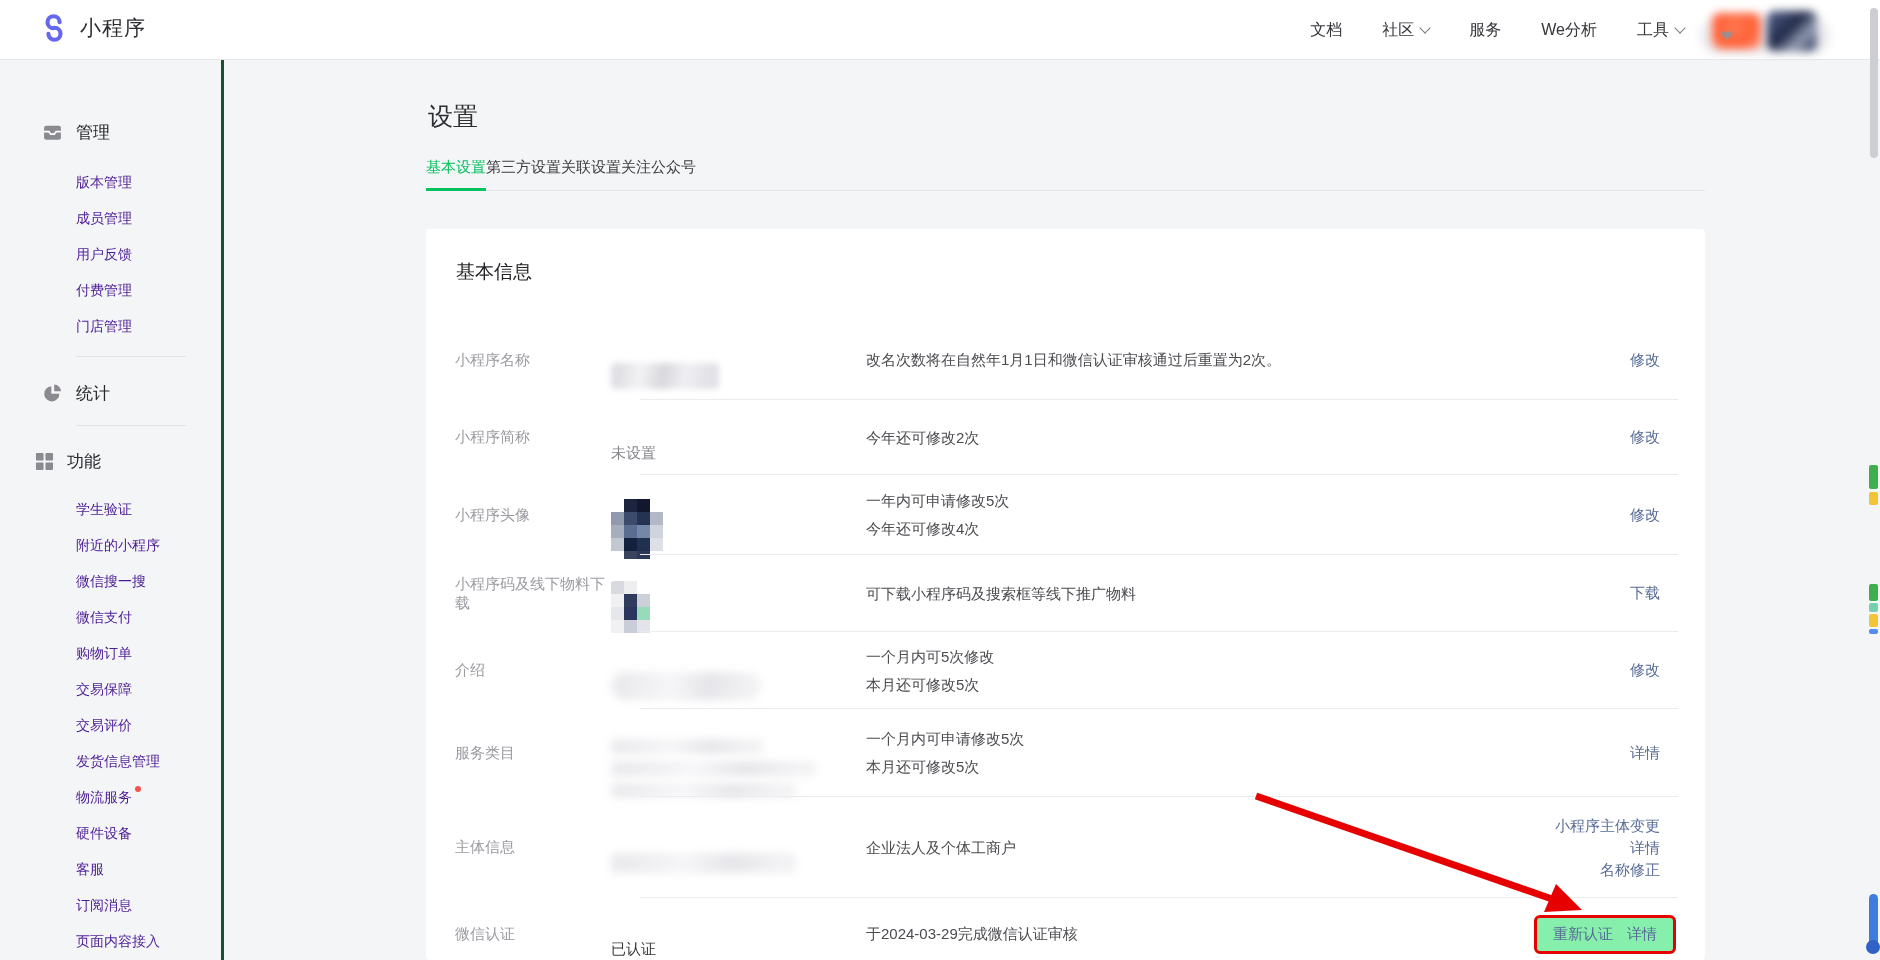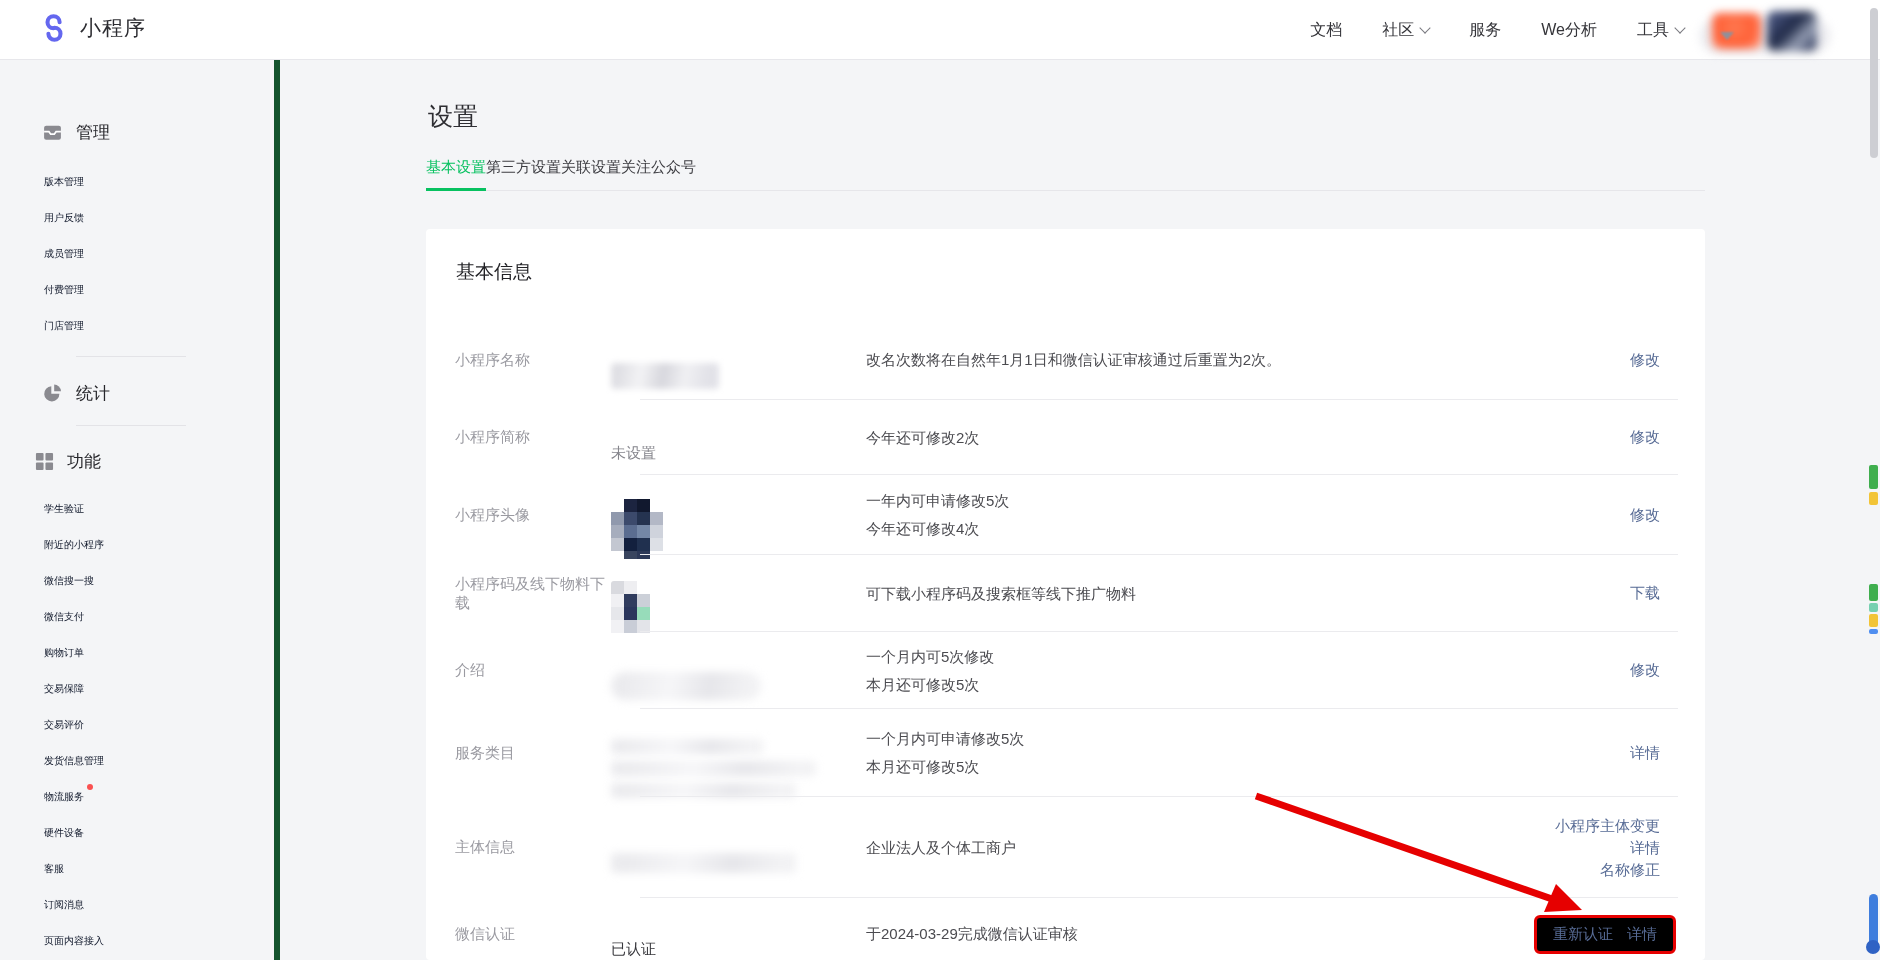--- a/index.html
+++ b/index.html
@@ -14,24 +14,24 @@
   .topnav { position:absolute; right:196px; top:0; height:60px; display:flex; align-items:center; gap:40px; }
   .topnav a { font-size:16px; color:#35353a; text-decoration:none; display:flex; align-items:center; cursor:pointer; }
   .caret { display:inline-block; width:8px; height:8px; border-right:1.5px solid #7a7a80; border-bottom:1.5px solid #7a7a80; transform:rotate(45deg); margin:-4px 0 0 7px; }
   .avatar-shadow { position:absolute; left:1700px; top:18px; width:130px; height:36px; border-radius:18px; background:#ebebef; filter:blur(5px); }
   .blob { position:absolute; border-radius:8px; }
   .blob-orange { left:1712px; top:13px; width:50px; height:36px; background:radial-gradient(circle at 45% 40%, #ff7a52 0%, #ff5f35 55%, #ffb09a 100%); filter:blur(4px); }
   .blob-navy { left:1767px; top:11px; width:50px; height:40px; background:linear-gradient(135deg,#46527a 15%,#1f2947 45%,#97a0b5 70%,#2a3558 95%); filter:blur(4px); }
   .avatar-caret { position:absolute; left:1720px; top:32px; width:0; height:0; border-left:7px solid transparent; border-right:7px solid transparent; border-top:8px solid #90909a; filter:blur(1px); }
 
   
-  .sidebar { position:absolute; left:0; top:60px; width:280px; bottom:0; border-right:6px solid #14532d; padding-top:58px; }
+  .sidebar { position:absolute; left:0; top:60px; width:224px; bottom:0; border-right:3px solid #14532d; padding-top:58px; }
   .side-group-title { display:flex; align-items:center; gap:13px; padding-left:42px; height:28px; font-size:17px; color:#26262b; cursor:pointer; }
   .side-items { margin-top:18px; list-style:none; }
-  .side-items li { height:36px; line-height:36px; padding-left:44px; font-size:10px; color:#0f172a; cursor:pointer; position:relative; }
+  .side-items li { height:36px; line-height:36px; padding-left:76px; font-size:14px; color:#4c1d95; cursor:pointer; position:relative; }
   .side-div { margin:12px 0 0 76px; width:110px; border-bottom:1px solid #e3e3e7; }
   .mt22 { margin-top:22px; } .mt21 { margin-top:21px;padding-left:35px; } .mt18 { margin-top:18px; } .mt16 { margin-top:16px; }
   .dot { display:inline-block; width:6px; height:6px; border-radius:50%; background:#fa5151; vertical-align:10px; margin-left:3px; }
 
   
   .page-title { position:absolute; left:428px; top:100px; font-size:25px; color:#2e2e33; }
   .tabs { position:absolute; left:426px; top:158px; width:1279px; display:flex; border-bottom:1px solid #e6e6ea; }
   .tab { position:relative; font-size:15px; color:#3c3c41; padding-bottom:13px; cursor:pointer; }
   .tab.active { color:#07c160; }
   .tab.active::after { content:""; position:absolute; left:0; right:0; bottom:-1px; height:3px; background:#07c160; }
@@ -48,21 +48,21 @@
   .col-desc { flex:1; font-size:15px; color:#4b4b50; line-height:28px; }
   .col-links { flex-shrink:0; min-width:170px; text-align:right; padding-right:45px; font-size:15px; }
   .link { color:#576b95; cursor:pointer; text-decoration:none; }
   .stack { display:flex; flex-direction:column; gap:1px; line-height:21px; align-items:flex-end; }
 
   .blur-bar { background:linear-gradient(100deg,#dfdfe4 8%,#f3f3f5 28%,#d7d7dd 48%,#f0f0f3 68%,#e2e2e8 88%); filter:blur(3px); border-radius:4px; }
   .blur-bar.light { background:linear-gradient(100deg,#ebebee 10%,#f6f6f8 40%,#e6e6ea 65%,#f2f2f4 90%); filter:blur(4px); }
   .vstack { display:flex; flex-direction:column; gap:7px; }
   .pix { image-rendering:pixelated; border-radius:3px; }
 
-  .red-box { display:inline-flex; align-items:center; gap:14px; border:3px solid #e60000; border-radius:6px; padding:7px 16px; margin-right:-16px; background:#000000; }
+  .red-box { display:inline-flex; align-items:center; gap:14px; border:3px solid #e60000; border-radius:6px; padding:7px 16px; margin-right:-16px; background:#86efac; }
 
   .arrow-overlay { position:absolute; left:0; top:0; width:1880px; height:960px; pointer-events:none; z-index:40; }
 
   
   .sb-thumb-top { position:absolute; left:1870px; top:8px; width:8px; height:150px; border-radius:4px; background:#cdced3; cursor:pointer; z-index:30; }
   .mark { position:absolute; left:1869px; width:9px; border-radius:2px; z-index:30; }
   .blue-thumb { position:absolute; left:1869px; top:894px; width:9px; height:54px; border-radius:5px; background:#3e7ddd; z-index:30; cursor:pointer; }
   .blue-dot { position:absolute; left:1866px; top:940px; width:14px; height:14px; border-radius:50%; background:#2f62c4; z-index:31; }
 </style>
 </head>
@@ -106,22 +106,22 @@
   <div class="sidebar">
     <div class="side-group-title">
       <svg width="21" height="21" viewBox="0 0 20 20">
         <rect x="2" y="3.5" width="16" height="13.5" rx="2" fill="#8a8a90"></rect>
         <path d="M2 9.2 h4.6 l1.7 2.4 h3.4 l1.7 -2.4 H18" stroke="#fff" stroke-width="1.6" fill="none"></path>
       </svg>
       <span>管理</span>
     </div>
     <ul class="side-items">
       <li>版本管理</li>
+      <li>成员管理</li>
       <li>用户反馈</li>
-      <li>成员管理</li>
       <li>付费管理</li>
       <li>门店管理</li>
     </ul>
     <div class="side-div"></div>
     <div class="side-group-title mt22">
       <svg width="21" height="21" viewBox="0 0 21 21">
         <path d="M9.3 3.2 A 7.6 7.6 0 1 0 17.4 10.7 L 9.3 10.7 Z" fill="#8a8a90"></path>
         <path d="M12.2 1.6 A 7.2 7.2 0 0 1 19 8.2 L 12.2 8.2 Z" fill="#8a8a90"></path>
       </svg>
       <span>统计</span>

